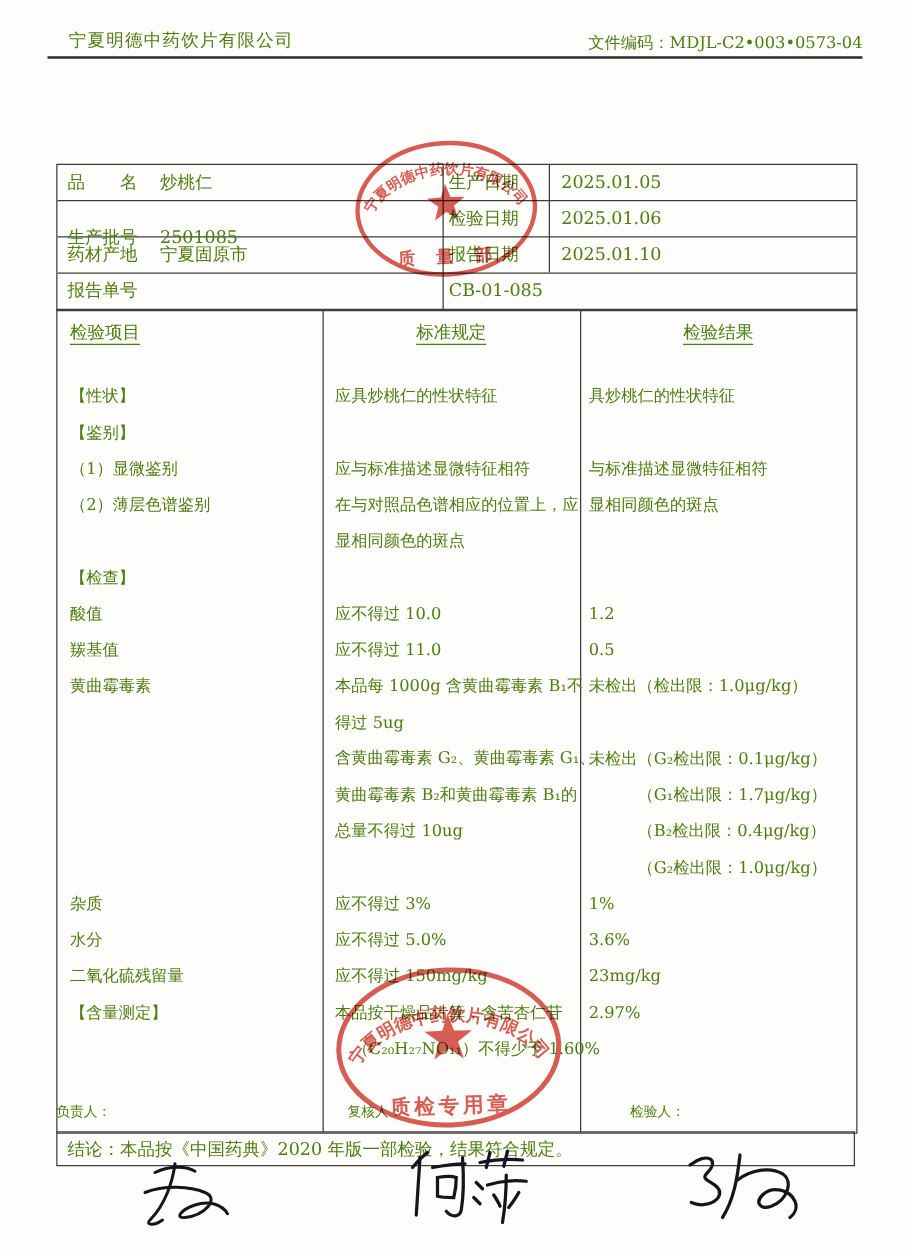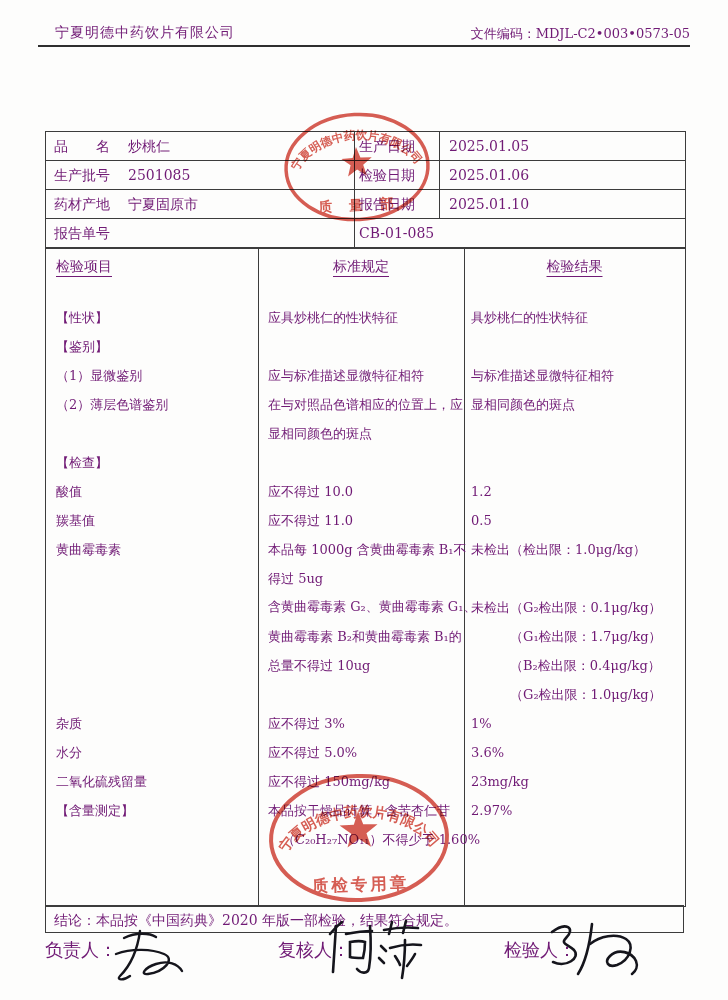--- a/index.html
+++ b/index.html
@@ -1,18 +1,18 @@
 <!DOCTYPE html>
 <html><head>
 <meta charset="utf-8">
 <style>
   html,body{margin:0;padding:0;background:#e8e8e8;}
   .page{
     position:relative;width:728px;height:1000px;margin:0 auto;
-    background:#fdfdfc;color:#701a75;overflow:hidden;
+    background:#fdfdfc;color:#4d7c0f;overflow:hidden;
     font-family:"DejaVu Serif","Liberation Serif",serif;
   }
   .abs{position:absolute;}
   
   .hdr-company{left:55px;top:24px;font-size:14px;letter-spacing:1px;}
   .hdr-code{right:38px;top:25px;font-size:13px;}
   .hdr-rule{left:38px;top:45px;width:652px;height:2px;background:#2e2e2e;}
   
   .title{left:0;top:79px;width:100%;text-align:center;font-size:27px;font-weight:bold;letter-spacing:4px;}
   
@@ -26,47 +26,47 @@
   .main-table .vline{position:absolute;top:0;height:100%;width:1px;background:#3c3c3c;}
   .colhead{position:absolute;top:7px;height:22px;line-height:22px;font-size:14px;
            text-decoration:underline;text-underline-offset:5px;white-space:pre;}
   .line{position:absolute;height:29px;line-height:29px;font-size:13px;white-space:pre;}
   .c1{left:10px;} .c2{left:222px;} .c3{left:425px;}
   
   .conclusion{left:45px;top:905px;width:639px;height:28px;border:1px solid #3c3c3c;
               line-height:28px;font-size:14px;white-space:pre;padding-left:8px;box-sizing:border-box;}
   .conclusion b{font-weight:normal;}
   
-  .sig-label{top:938px;font-size:18px;white-space:pre;}
+  .sig-label{top:882px;font-size:11px;white-space:pre;}
   .sig{pointer-events:none;}
   
   .stamp{mix-blend-mode:multiply;opacity:.82;}
 </style>
 </head>
 <body>
 
 <div class="page">
 
   <div class="abs hdr-company">宁夏明德中药饮片有限公司</div>
-  <div class="abs hdr-code">文件编码：MDJL-C2•003•0573-05</div>
+  <div class="abs hdr-code">文件编码：MDJL-C2•003•0573-04</div>
   <div class="abs hdr-rule"></div>
 
 
   <div class="abs info-table">
     <div class="hline" style="top:28px"></div>
     <div class="hline" style="top:57px"></div>
     <div class="hline" style="top:86px"></div>
     <div class="vline" style="left:308px;height:116px"></div>
     <div class="vline" style="left:393px;height:86px"></div>
 
     <div class="cell" style="left:8px;top:0"><span class="lbl">品　　名</span><span>炒桃仁</span></div>
     <div class="cell" style="left:313px;top:0">生产日期</div>
     <div class="cell" style="left:403px;top:0">2025.01.05</div>
 
-    <div class="cell" style="left:8px;top:29px"><span class="lbl">生产批号</span><span>2501085</span></div>
+    <div class="cell" style="left:8px;top:44px"><span class="lbl">生产批号</span><span>2501085</span></div>
     <div class="cell" style="left:313px;top:29px">检验日期</div>
     <div class="cell" style="left:403px;top:29px">2025.01.06</div>
 
     <div class="cell" style="left:8px;top:58px"><span class="lbl">药材产地</span><span>宁夏固原市</span></div>
     <div class="cell" style="left:313px;top:58px">报告日期</div>
     <div class="cell" style="left:403px;top:58px">2025.01.10</div>
 
     <div class="cell" style="left:8px;top:87px">报告单号</div>
     <div class="cell" style="left:313px;top:87px">CB-01-085</div>
   </div>

